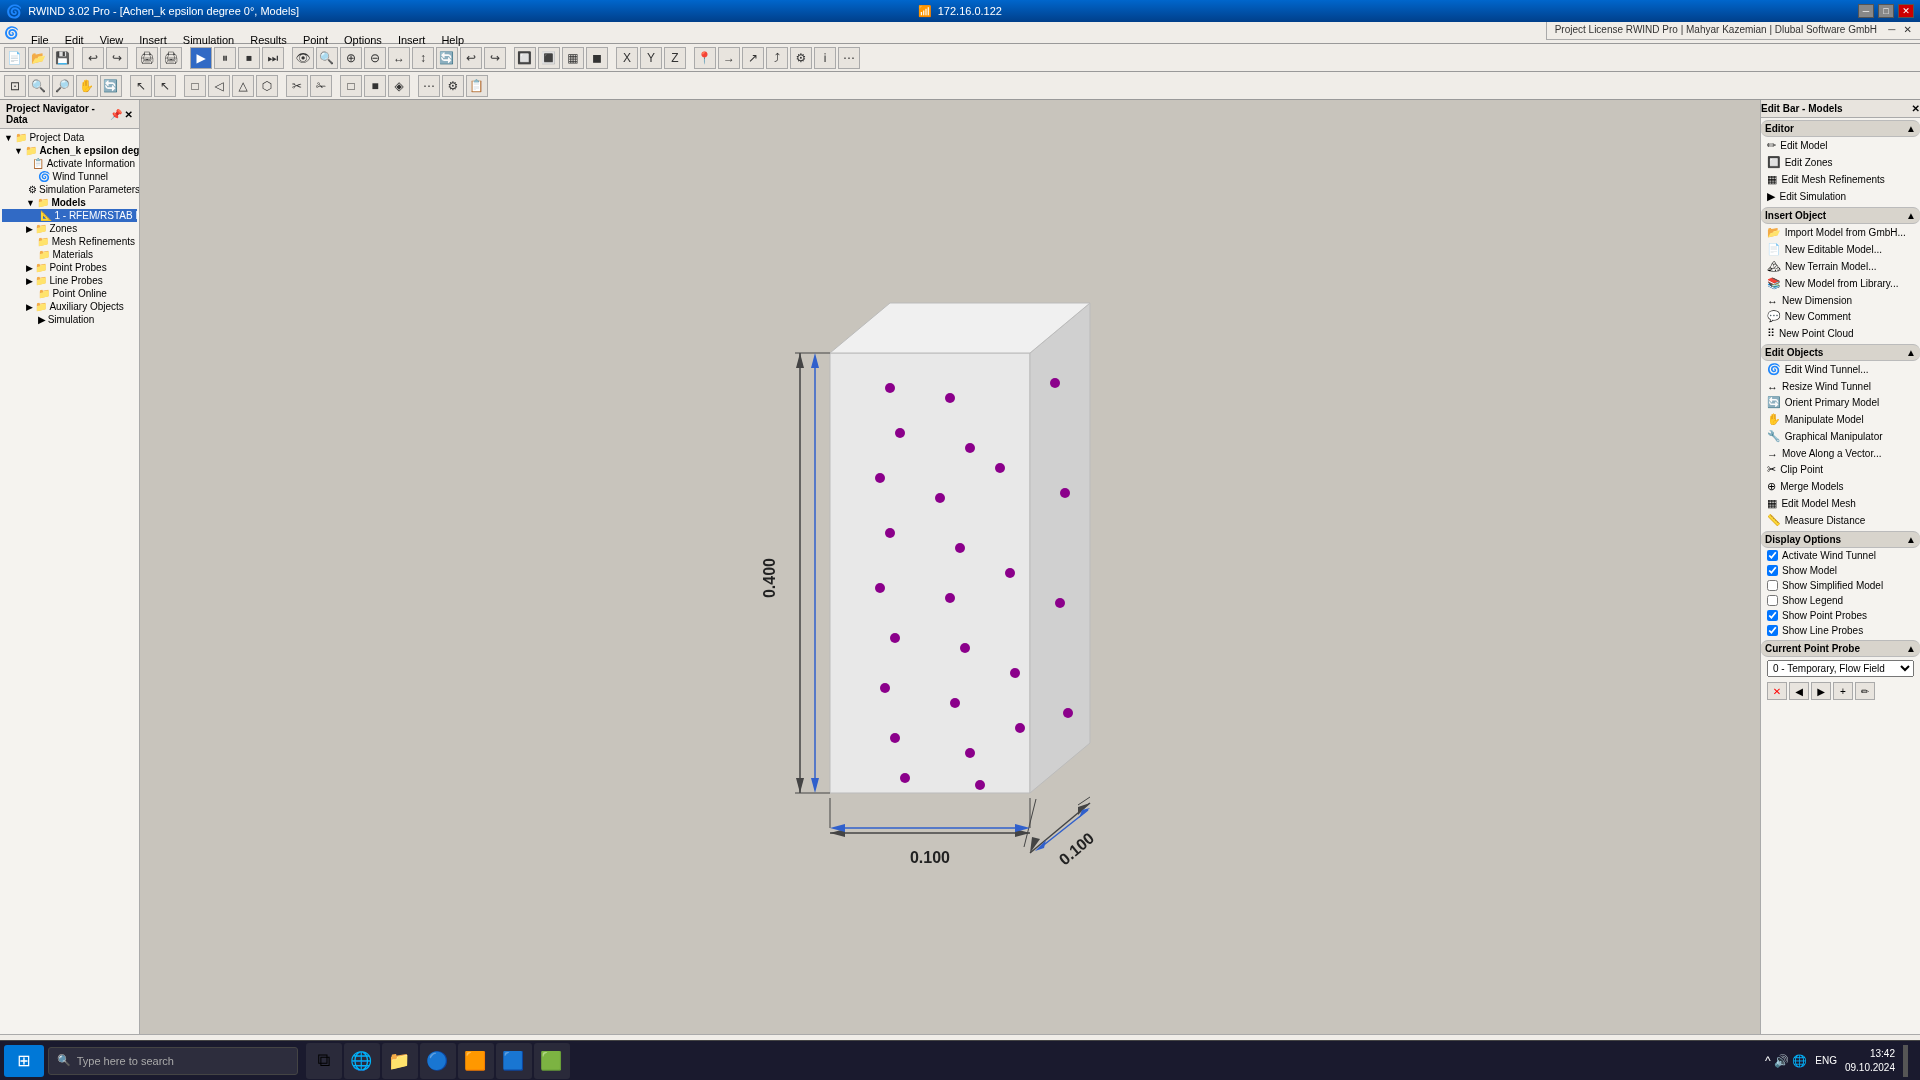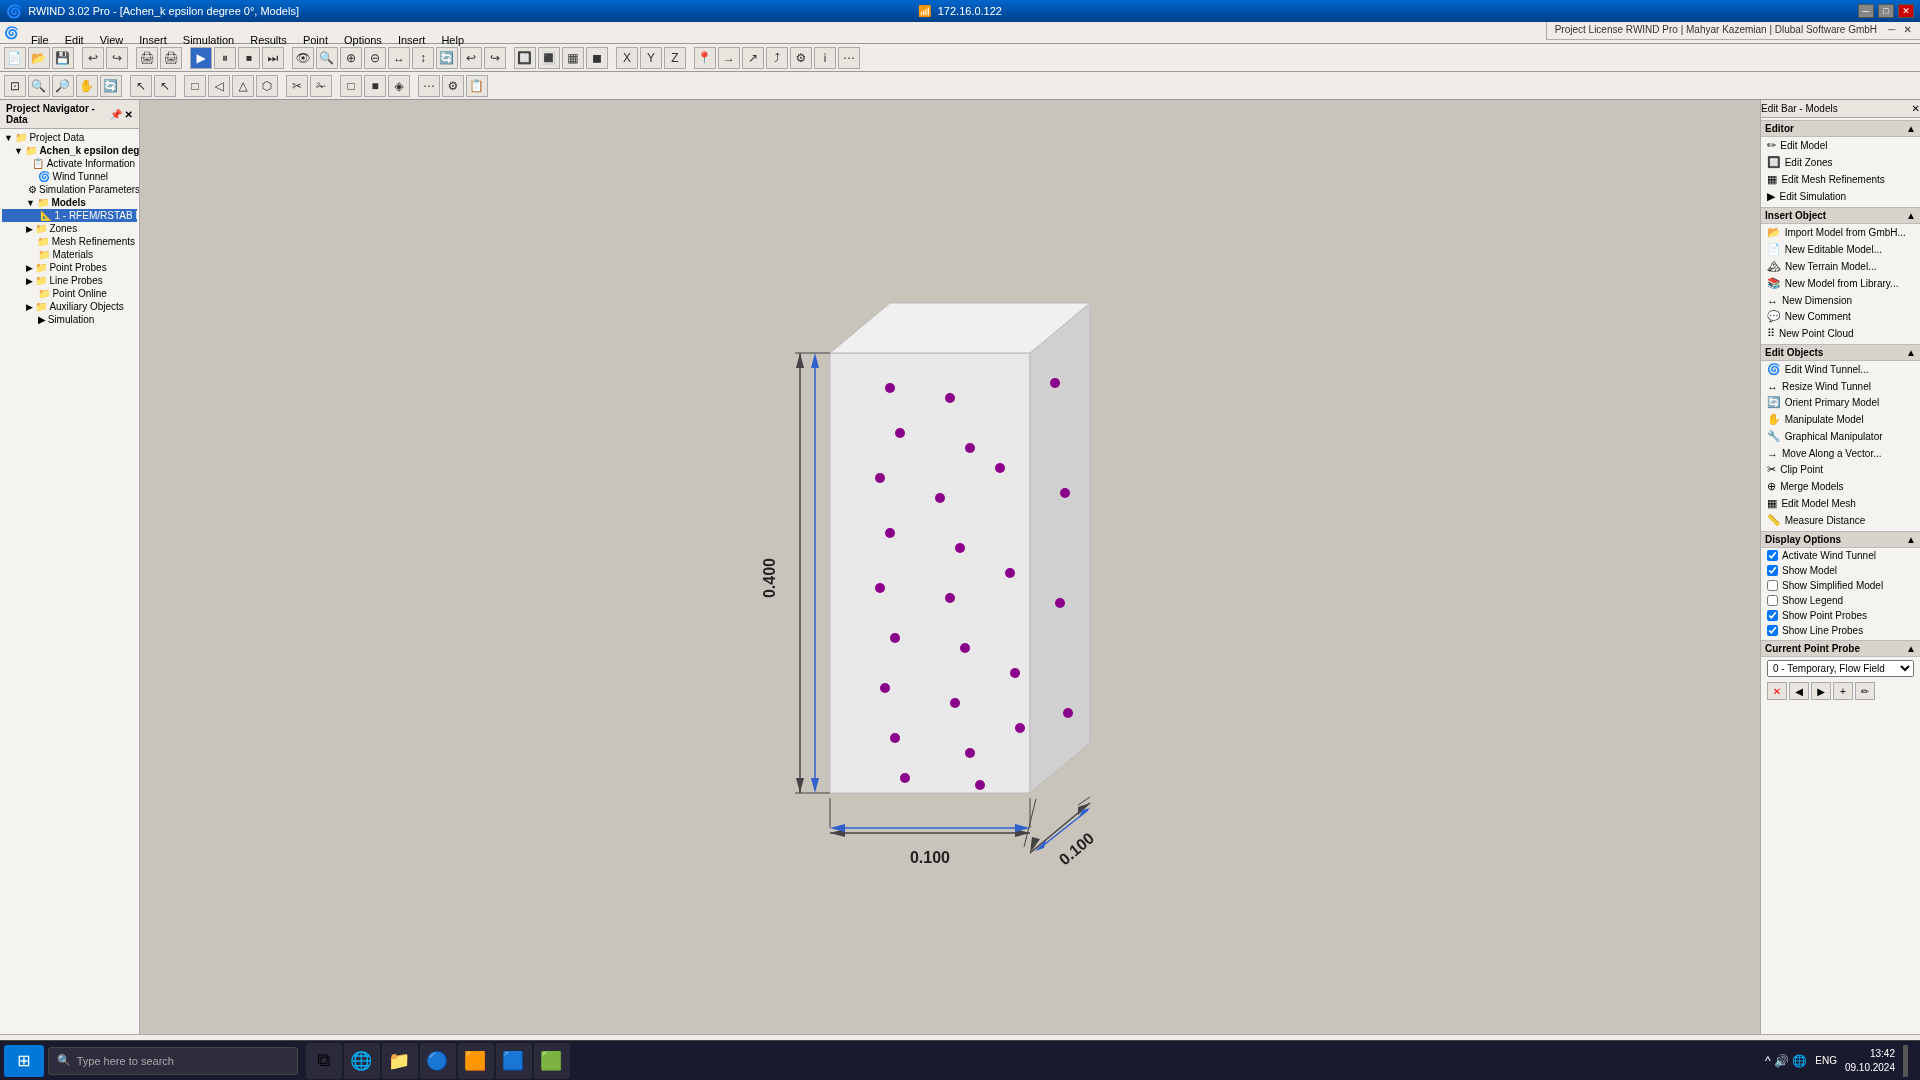--- a/index.html
+++ b/index.html
@@ -129,37 +129,38 @@
       border-left: 1px solid #aaa;
       flex-shrink: 0;
       display: flex;
       flex-direction: column;
       overflow: auto;
     }
     #right-panel-header {
       background: #e8e4de;
       padding: 3px 0;
       font-size: 10px;
-      font-weight: normal;
+      font-weight: bold;
       border-bottom: 1px solid #aaa;
       display: flex;
       align-items: center;
       justify-content: space-between;
     }
     .rp-section-header {
       background: #d8d4cc;
       padding: 2px 4px;
       font-size: 10px;
       font-weight: bold;
       border-bottom: 1px solid #bbb;
       border-top: 1px solid #bbb;
       display: flex;
       align-items: center;
       justify-content: space-between;
       margin-top: 2px;
+      border-radius: 7px;
     }
     .rp-item {
       display: flex;
       align-items: center;
       padding: 2px 6px;
       font-size: 10px;
       cursor: pointer;
       white-space: nowrap;
     }
     .rp-icon { margin-right: 4px; font-size: 11px; }

